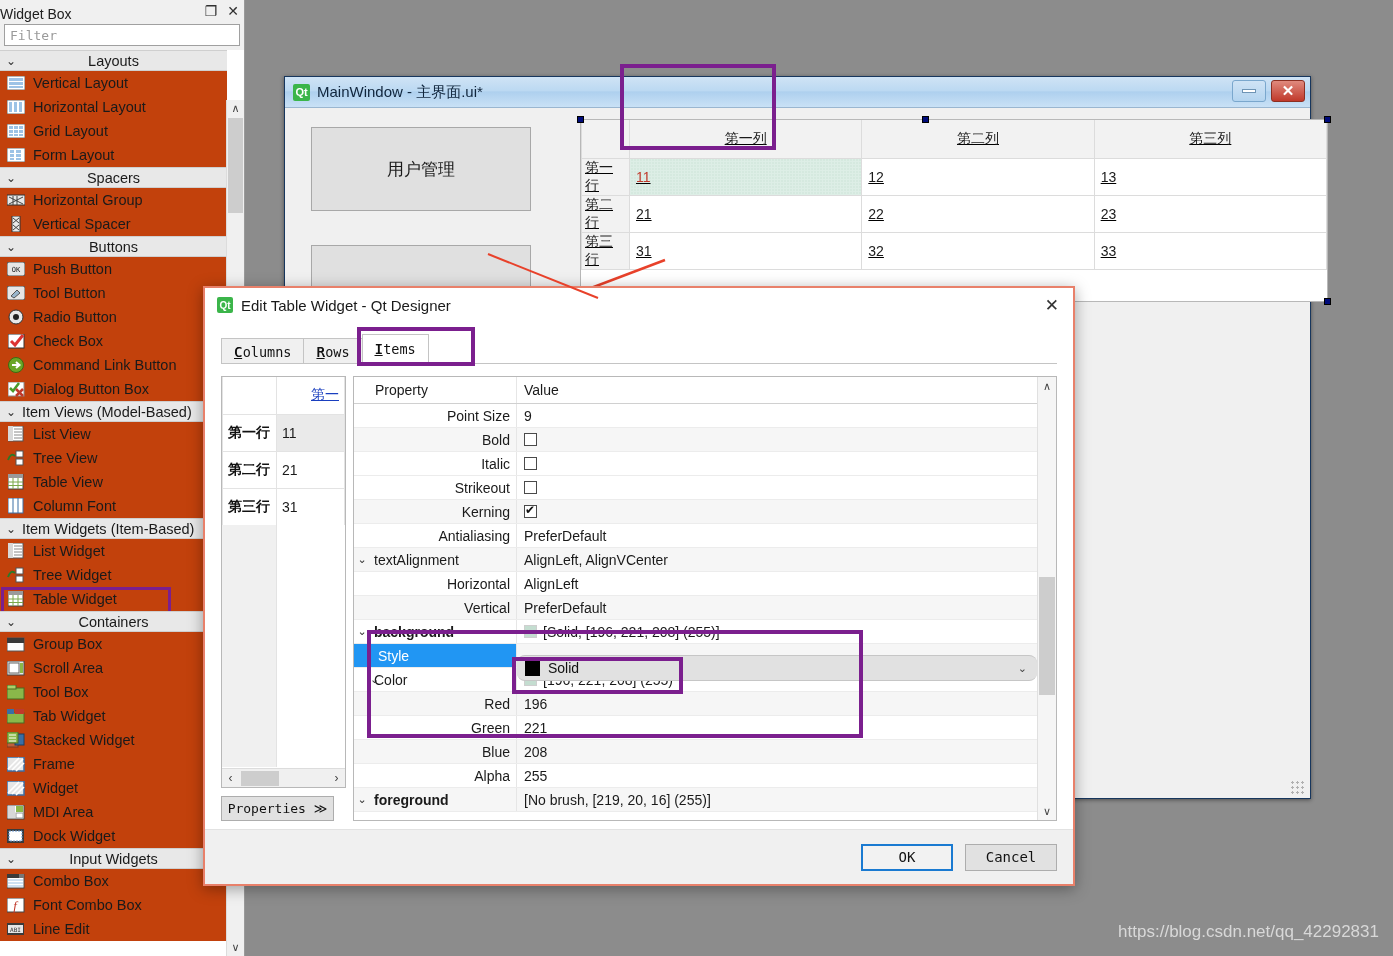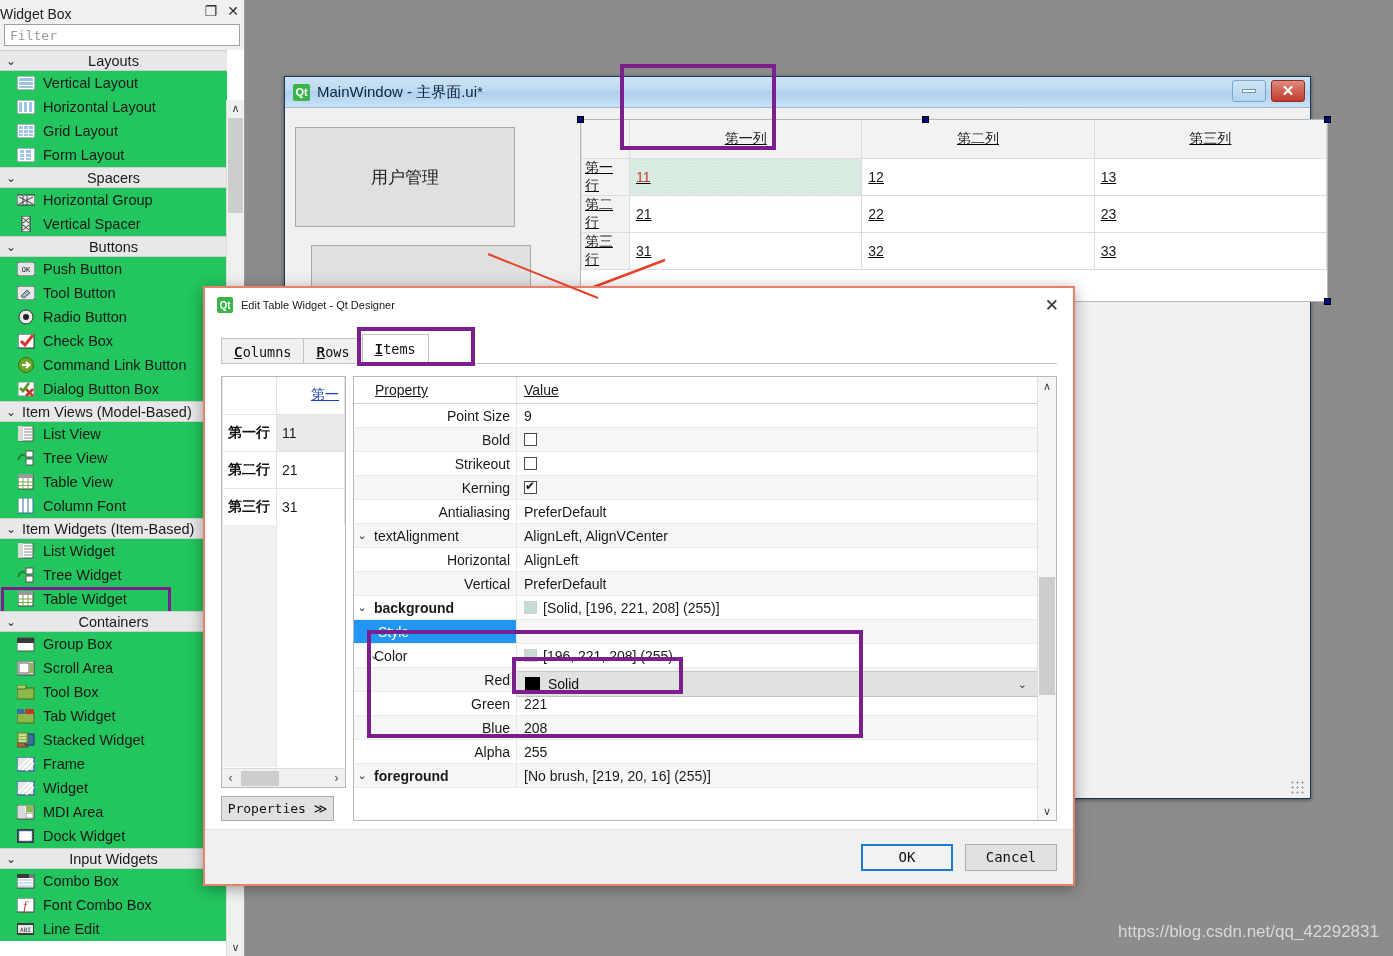--- a/index.html
+++ b/index.html
@@ -37,22 +37,22 @@
   #wb-scroll { position: absolute; left: 0; top: 0; width: 227px; bottom: 0; }
   .wb-cat {
     height: 21px; background: #e8e8e8;
     border-top: 1px solid #cfcfcf; border-bottom: 1px solid #cfcfcf;
     display: flex; align-items: center; position: relative;
   }
   .wb-cat .chev { width: 22px; text-align: center; font-size: 12px; color: #333; }
   .wb-cat .lbl { font-size: 14.5px; color: #1a1a1a; }
   .wb-cat.centered .lbl { position: absolute; left: 0; right: 0; text-align: center; }
   .wb-item {
-    height: 24px; display: flex; align-items: center; background: #22c55e;
-    padding-left: 14px; position: relative;
+    height: 24px; display: flex; align-items: center; background: #c2410c;
+    padding-left: 4px; position: relative;
   }
   .wb-item .ico { width: 24px; height: 18px; margin-right: 5px; flex: 0 0 24px;
                   display: flex; align-items: center; justify-content: center; }
   .wb-item .lbl { font-size: 14.5px; color: #1a1a1a; white-space: nowrap; }
   .wb-item.highlight::after {
     content: ""; position: absolute; left: 1px; top: 0px; width: 164px; height: 24px;
     border: 3px solid #7b1f8e; pointer-events: none;
   }
   
   #wb-sb { position: absolute; right: 0; top: 50px; width: 18px; bottom: 0; background: #f0f0f0; border-left:1px solid #dcdcdc;}
@@ -91,21 +91,21 @@
     background-size: 10px 10px; background-position: 4px 4px;
     border-top: 1px solid #9ab6d0;
   }
   #mw-inner {
     position: absolute; left: 6px; top: 5px; right: 36px; bottom: 18px;
     background: #f0f0f0;
     background-image: radial-gradient(circle, #b9b9b9 0.6px, transparent 0.7px);
     background-size: 10px 10px;
   }
   #btn-usermgmt {
-    position: absolute; left: 4px; top: 14px; width: 220px; height: 100px;
+    position: absolute; left: 20px; top: 14px; width: 220px; height: 84px;
     background: #e0e0e0; border: 1px solid #a8a8a8;
     display: flex; align-items: center; justify-content: center;
     font-size: 17px; color: #1a1a1a;
   }
   #btn-lower {
     position: absolute; left: 20px; top: 132px; width: 220px; height: 120px;
     background: #e0e0e0; border: 1px solid #a8a8a8;
   }
   #tablewidget {
     position: absolute; left: 289px; top: 6px; width: 748px; height: 183px;
@@ -134,21 +134,21 @@
 
   
   #dialog {
     position: absolute; left: 203px; top: 286px; width: 872px; height: 600px;
     background: #f0f0f0; border: 2px solid #e8806a;
     box-shadow: 0 3px 14px rgba(0,0,0,.35);
   }
   #dlg-title { height: 34px; background: #fff; display: flex; align-items: center; padding-left: 12px; position: relative; }
   #dlg-title .qticon { width:16px;height:16px;background:#3bb54a;color:#fff;font-size:10px;font-weight:bold;
                        display:flex;align-items:center;justify-content:center;margin-right:8px;border-radius:2px;}
-  #dlg-title .ttl { font-size: 11px; color: #1a1a1a; }
+  #dlg-title .ttl { font-size: 15px; color: #1a1a1a; }
   #dlg-close { position: absolute; right: 14px; top: 7px; font-size: 17px; color:#333; cursor:pointer; }
   #dlg-body { position: absolute; left: 0; top: 34px; right: 0; bottom: 55px; background: #fff; padding: 12px 16px 0 16px; }
   #tabs { display: flex; align-items: flex-end; height: 30px; position: relative; }
   .tab {
     height: 26px; padding: 0 12px; display: flex; align-items: center;
     font-family: "DejaVu Sans Mono", monospace; font-size: 13.5px; color: #111;
     background: #f0f0f0; border: 1px solid #c4c4c4; border-bottom: none; margin-right: -1px;
   }
   .tab.active { background: #fff; height: 30px; border-bottom: 1px solid #fff; }
   .tab u { text-decoration: underline; }
@@ -179,21 +179,21 @@
   }
   
   #prop-wrap { flex: 1; margin-left: 7px; border: 1px solid #b8b8b8; background: #fff; position: relative; overflow: hidden; }
   #prop-list { position: absolute; left: 0; top: 0; right: 19px; bottom: 0; overflow: hidden; }
   .prow { display: flex; height: 24px; align-items: center; border-bottom: 1px solid #ececec; font-size: 14px; color: #1a1a1a; }
   .prow.alt { background: #f6f6f6; }
   .prow .pname { width: 163px; flex: 0 0 163px; display: flex; align-items: center; border-right: 1px solid #e6e6e6; height: 100%; }
   .prow .pname .chev { width: 16px; text-align: center; font-size: 11px; color: #333; }
   .prow .pname .txt { flex: 1; text-align: right; padding-right: 6px; }
   .prow .pval { flex: 1; padding-left: 7px; display: flex; align-items: center; height: 100%; overflow: hidden; white-space: nowrap; }
-  .prow.header { background: #fff; border-bottom: 1px solid #d0d0d0; height: 27px; text-decoration: underline; }
+  .prow.header { background: #fff; border-bottom: 1px solid #d0d0d0; height: 27px; }
   .prow.header .pname .txt { text-align: left; padding-left: 5px; }
   .prow .cbx { width: 13px; height: 13px; border: 1px solid #4a4a4a; background: #fff; display:inline-block; position: relative; }
   .prow .cbx.checked::after { content: "\2714"; position:absolute; left:0px; top:-3px; font-size: 12px; color:#111; }
   .swatch { width: 13px; height: 13px; display: inline-block; margin-right: 6px; border: 1px solid #cfcfcf; }
   .prow.bold .pname .txt { font-weight: bold; }
   .prow.selected .pname { background: #2196f3; }
   .prow.selected .pname .txt { color: #fff; text-align: left; padding-left: 8px; }
   .combo-editor {
     position: absolute; left: 163px; right: 0; height: 26px;
     background: #e1e1e1; border-top: 1px solid #c6c6c6; border-bottom: 1px solid #c6c6c6;
@@ -753,20 +753,29 @@
             <div class="prow alt">
               <div class="pname">
                   <span class="chev"></span>
                   <span class="txt">Bold</span>
                 </div>
               <div class="pval">
                   <span class="cbx"></span>
                 </div>
             </div>
 
+            <div class="prow">
+              <div class="pname">
+                  <span class="chev"></span>
+                  <span class="txt">Italic</span>
+                </div>
+              <div class="pval">
+                  <span class="cbx"></span>
+                </div>
+            </div>
 
 
             <div class="prow">
               <div class="pname">
                   <span class="chev"></span>
                   <span class="txt">Strikeout</span>
                 </div>
               <div class="pval">
                   <span class="cbx"></span>
                 </div>
@@ -877,21 +886,21 @@
             </div>
 
             <div class="prow alt bold">
               <div class="pname">
                   <span class="chev">⌄</span>
                   <span class="txt" style="text-align:left;padding-left:4px">foreground</span>
                 </div>
               <div class="pval">[No brush, [219, 20, 16] (255)]</div>
             </div>
 
-            <div class="combo-editor" style="top:294px;">
+            <div class="combo-editor" style="top:278px;border-radius:8px;">
               <span class="sw"></span>
               <span>Solid</span>
               <span class="cv">⌄</span>
             </div>
           </div>
 
           <div id="prop-sb">
             <div class="ar">∧</div>
             <div class="tb"></div>
             <div class="ar" style="position:absolute;bottom:0;left:0;right:0;">∨</div>

